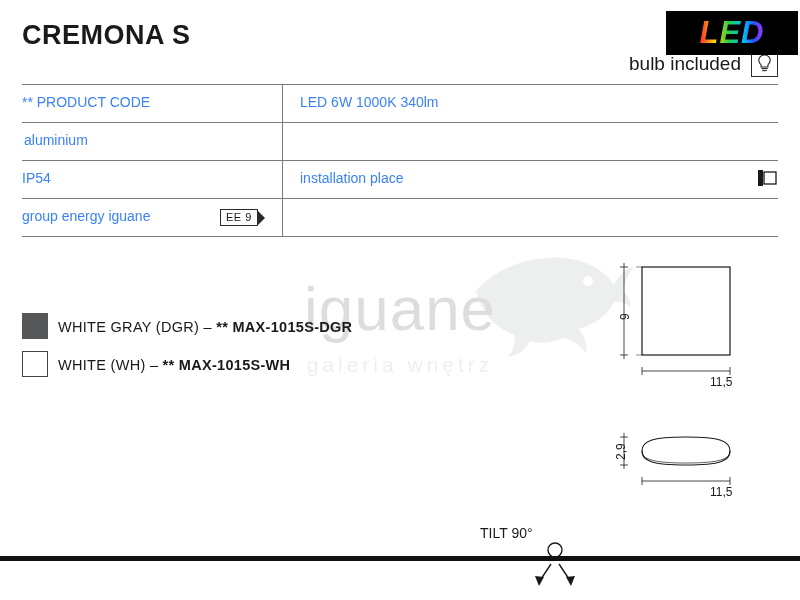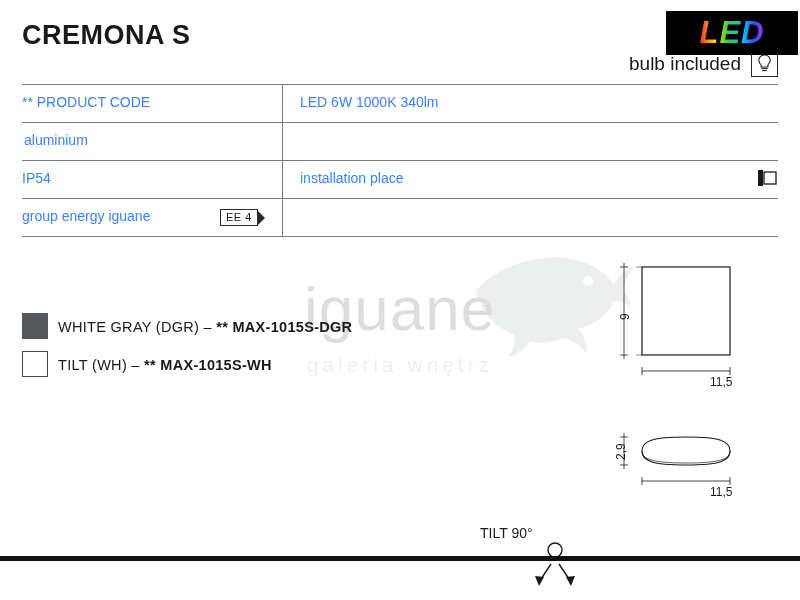--- a/index.html
+++ b/index.html
@@ -262,21 +262,21 @@
     <div class="cell" style="left:278px; top:10px;">LED 6W 1000K 340lm</div>
 
     <div class="cell" style="left:2px;   top:48px;">aluminium</div>
 
     <div class="cell" style="left:0px;   top:86px;">IP54</div>
     <div class="cell" style="left:278px; top:86px;">installation place</div>
 
     <div class="cell" style="left:0px;   top:124px;">group energy iguane</div>
 
     <div class="ee-badge">
-      <span class="box">EE 4</span>
+      <span class="box">EE 9</span>
       <span class="arrow"></span>
     </div>
 
     <svg class="inst-icon" viewBox="0 0 24 20">
       <rect x="10" y="4" width="12" height="12" fill="none" stroke="#1a1a1a" stroke-width="1.3"></rect>
       <rect x="4" y="2" width="5" height="16" fill="#1a1a1a"></rect>
     </svg>
   </div>
 
   <div class="led-box">
@@ -284,21 +284,21 @@
   </div>
 
 
   <div class="swatch sw-dark" style="left:22px; top:313px;"></div>
   <div class="colour-line" style="left:58px; top:319px;">
     <span>WHITE GRAY (DGR) – </span><b>** MAX-1015S-DGR</b>
   </div>
 
   <div class="swatch sw-white" style="left:22px; top:351px;"></div>
   <div class="colour-line" style="left:58px; top:357px;">
-    <span>TILT (WH) – </span><b>** MAX-1015S-WH</b>
+    <span>WHITE (WH) – </span><b>** MAX-1015S-WH</b>
   </div>
 
   <svg class="draw" style="left:600px; top:255px;" width="190" height="130">
     <rect x="42" y="12" width="88" height="88" fill="none" stroke="#1a1a1a" stroke-width="1.2"></rect>
 
     <line x1="24" y1="8" x2="24" y2="104" stroke="#1a1a1a" stroke-width="0.8"></line>
     <line x1="20" y1="12" x2="28" y2="12" stroke="#1a1a1a" stroke-width="0.8"></line>
     <line x1="20" y1="100" x2="28" y2="100" stroke="#1a1a1a" stroke-width="0.8"></line>
 
     <line x1="42" y1="116" x2="130" y2="116" stroke="#1a1a1a" stroke-width="0.8"></line>

